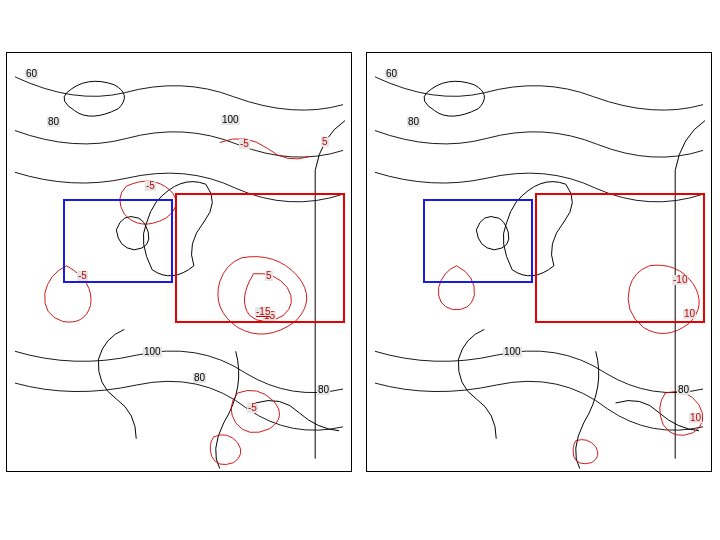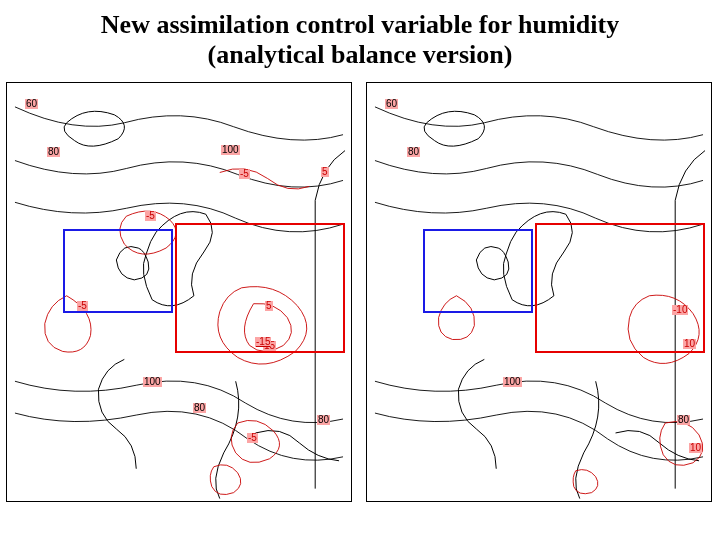--- a/index.html
+++ b/index.html
@@ -70,36 +70,35 @@
   }
   .box-blue { border-color: #1a1ae6; }
   .box-red  { border-color: #e60000; }
 
   .contour-label {
     position: absolute;
     font-family: Arial, Helvetica, sans-serif;
     font-size: 10px;
     line-height: 1;
     color: #000;
-    background: #fca5a5;
+    background: #e5e5e5;
     padding: 0 1px;
   }
   .contour-label.red { color: #c80000; }
 
   
   .coast { fill: none; stroke: #000; stroke-width: 1; }
   .iso-b { fill: none; stroke: #000; stroke-width: 0.9; }
   .iso-r { fill: none; stroke: #c80000; stroke-width: 0.9; }
 </style>
 </head>
 <body>
 
 <div class="title">
-  <span>New assimilation control variable for humidity</span><br>
-  <span class="title-line2">(analytical balance version)</span>
+  <br>
 </div>
 
 <div class="row-labels">
 </div>
 
 <div class="maps">
 
   <div class="map-panel">
     <svg viewBox="0 0 346 420">
 

